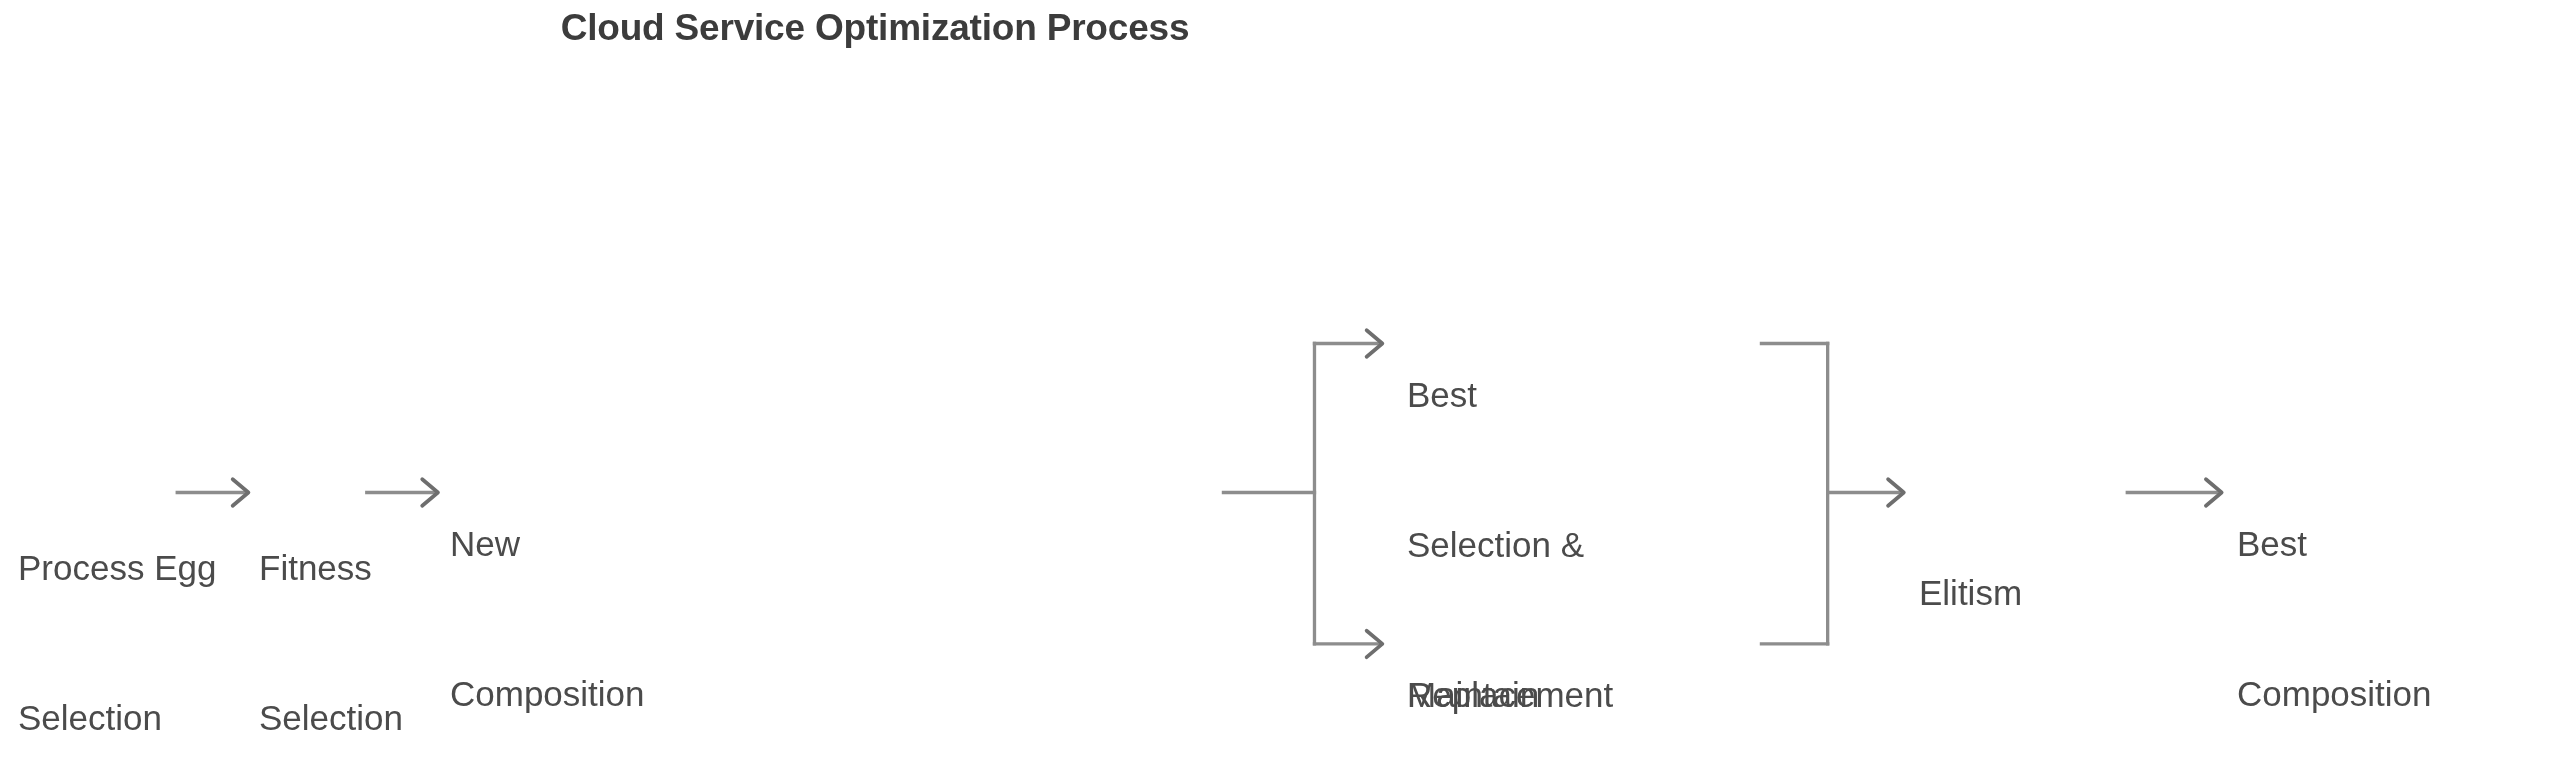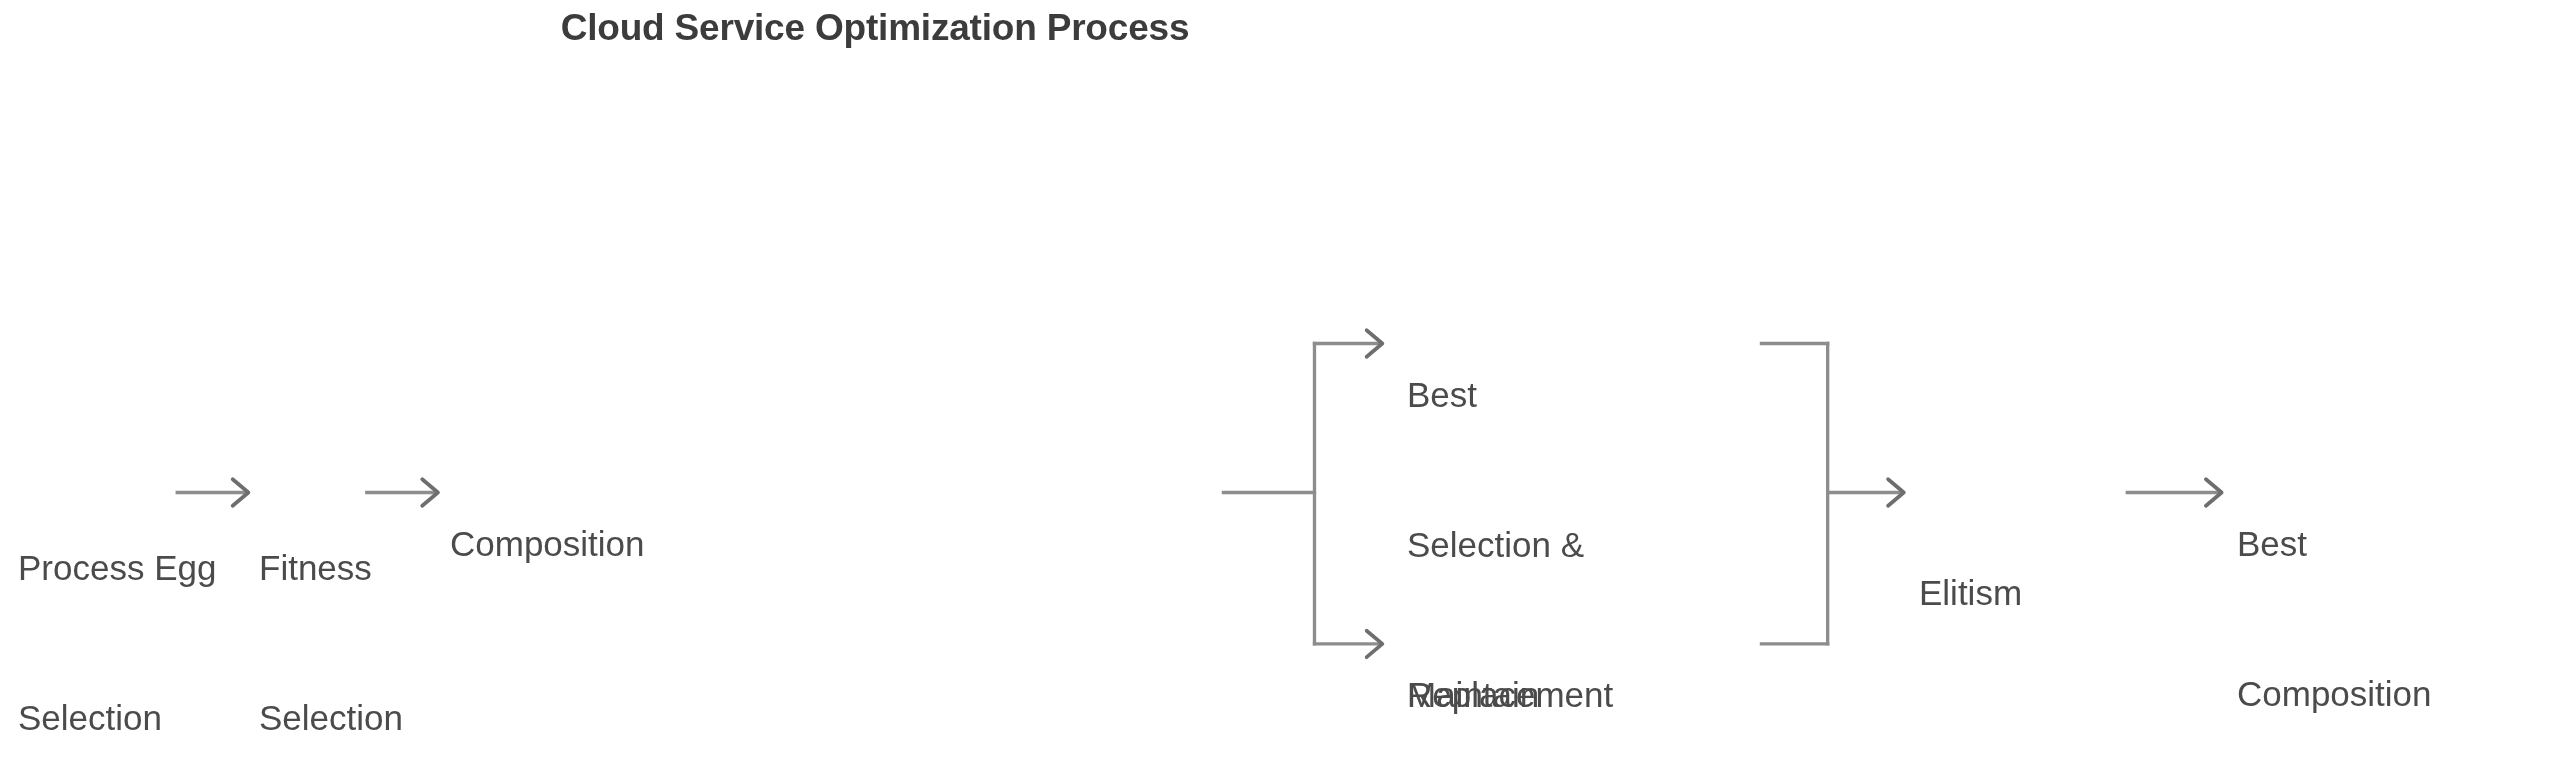--- a/index.html
+++ b/index.html
@@ -115,20 +115,21 @@
     <div>Process Egg</div>
     <div>Selection</div>
   </div>
 
   <div class="node-label node-2line" style="left:259px; top:493px;">
     <div>Fitness</div>
     <div>Selection</div>
   </div>
 
   <div class="node-label node-3line" style="left:450px; top:493px;">
+    <div>New</div>
     <div>Composition</div>
     
   </div>
 
   <div class="node-label node-3line" style="left:1407px; top:344px;">
     <div>Best</div>
     <div>Selection &amp;</div>
     <div>Replacement</div>
   </div>
 

